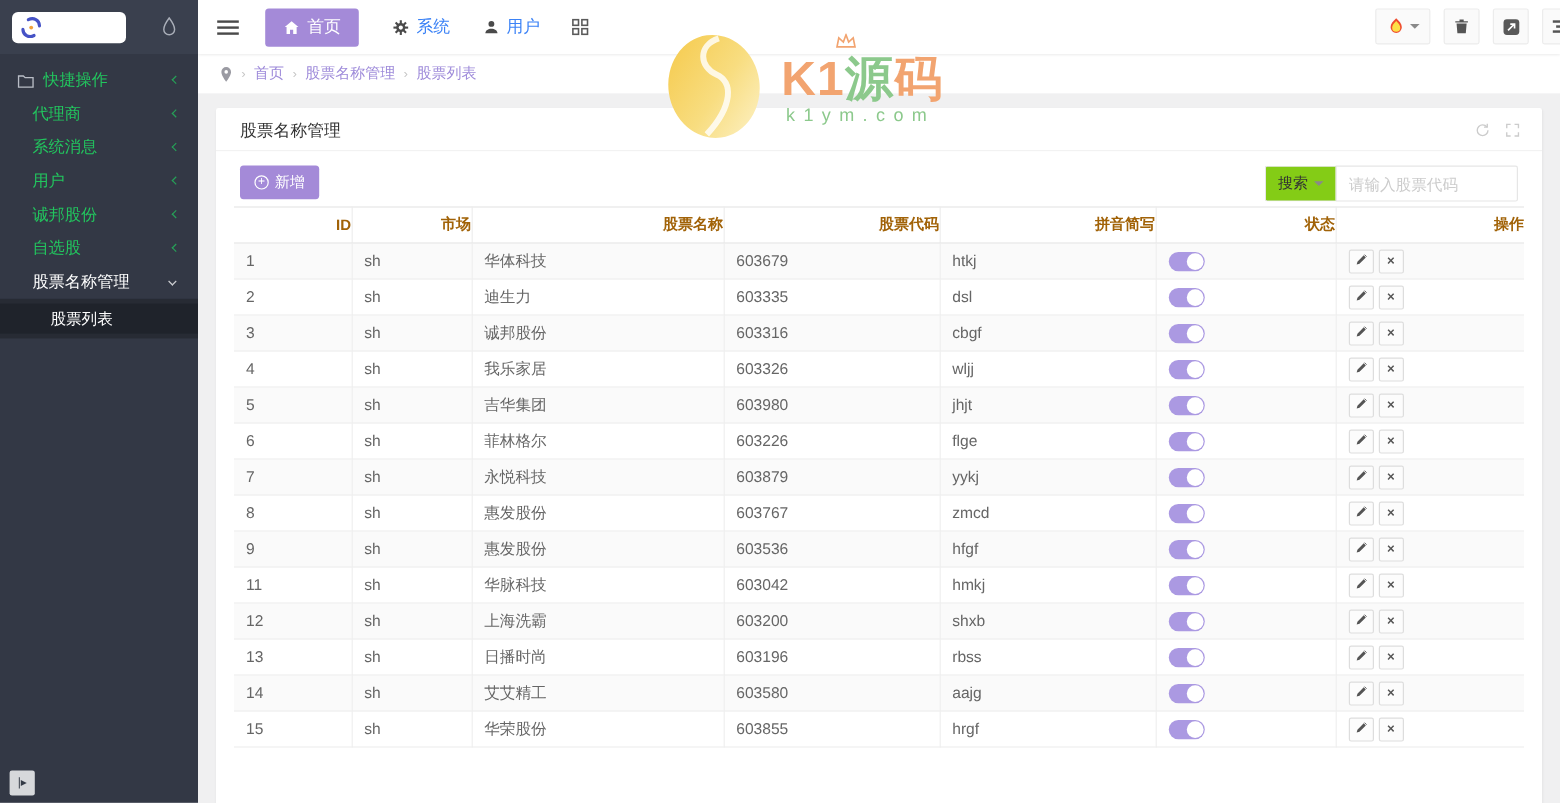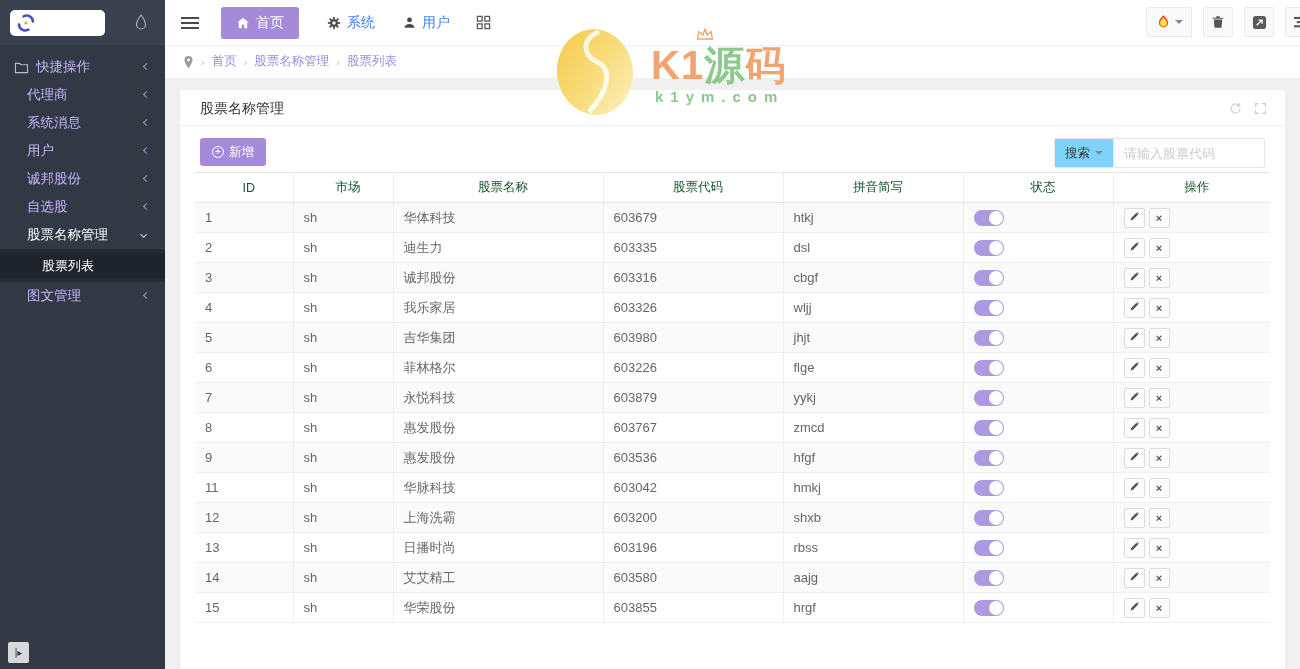--- a/index.html
+++ b/index.html
@@ -7,21 +7,21 @@
     font-family:"Liberation Sans","DejaVu Sans",sans-serif; background:#f0f0f1; }
 
   
   .sidebar { position:absolute; left:0; top:0; width:165px; height:669px; background:#333845; z-index:5; }
   .sidebar-head { height:45px; background:#3a404e; position:relative; }
   .logo-box { position:absolute; left:10px; top:10px; width:95px; height:26px; background:#fff;
     border-radius:5px; display:flex; align-items:center; padding-left:4px; }
   .droplet { position:absolute; right:18px; top:14px; }
   .menu { padding-top:8px; }
   .m-item { position:relative; height:28px; line-height:28px; padding-left:27px;
-    color:#c4b5fd; font-size:13.5px; cursor:pointer; white-space:nowrap; }
+    color:#22c55e; font-size:13.5px; cursor:pointer; white-space:nowrap; }
   .m-item.has-icon { padding-left:14px; }
   .m-item .mi-icon { display:inline-block; vertical-align:-3px; margin-right:7px; }
   .m-item.open { color:#fff; }
   .chev { position:absolute; right:16px; top:11px; width:5px; height:5px;
     border-top:1px solid currentColor; border-left:1px solid currentColor; opacity:.75; }
   .chev.left { transform:rotate(-45deg); }
   .chev.down { transform:rotate(-135deg) translate(2px,-2px); }
   .submenu { background:#272b34; padding:4px 0; }
   .s-item { height:25px; line-height:25px; padding-left:42px; color:#8a8f9a; font-size:13px; cursor:pointer; }
   .s-item.active { color:#fff; background:#1f232b; }
@@ -59,49 +59,49 @@
     border-radius:2px; box-shadow:0 1px 2px rgba(0,0,0,.05); }
   .panel-head { height:36px; line-height:36px; padding-left:20px; font-size:14px; color:#333;
     border-bottom:1px solid #f2f2f2; position:relative; }
   .ph-icons { position:absolute; right:18px; top:0; height:36px; display:flex; align-items:center; gap:12px; }
   .toolbar { position:relative; padding:12px 20px 4px 20px; height:46px; }
   .btn-add { background:#a48ad8; color:#fff; border:none; border-radius:3px; height:28px;
     padding:0 12px; font-size:12.5px; cursor:pointer; display:inline-flex; align-items:center; gap:5px; }
   .plus-circle { width:12px; height:12px; border:1px solid #fff; border-radius:50%;
     display:inline-flex; align-items:center; justify-content:center; font-size:10px; line-height:1; }
   .search-group { position:absolute; right:20px; top:12px; display:flex; height:30px; }
-  .btn-search { background:#7dd3fc; border:1px solid #e6e6e6; border-right:none;
+  .btn-search { background:#84cc16; border:1px solid #e6e6e6; border-right:none;
     border-radius:2px 0 0 2px; font-size:12.5px; color:#333; padding:0 10px; cursor:pointer;
     display:flex; align-items:center; gap:5px; }
   .search-input { width:152px; border:1px solid #e6e6e6; border-radius:0 2px 2px 0;
     font-size:13px; padding:0 10px; color:#333; outline:none; }
   .search-input::placeholder { color:#ccc; }
 
   
   table.tbl { margin:0 15px; width:1075px; border-collapse:collapse; table-layout:fixed; font-size:13px; }
   .tbl th { height:30px; border-top:1px solid #e6e6e6; border-bottom:1px solid #e6e6e6;
-    border-right:1px solid #eee; border-left:1px solid #eee; text-align:center; padding-left:10px;
-    color:#14532d; font-weight:400; font-size:12.5px; }
+    border-right:1px solid #eee; border-left:1px solid #eee; text-align:right; padding-left:10px;
+    color:#a16207; font-weight:700; font-size:12.5px; }
   .tbl td { height:30px; border:1px solid #efefef; padding-left:10px; color:#666; }
   .tbl th:first-child, .tbl td:first-child { border-left:none; }
   .tbl th:last-child, .tbl td:last-child { border-right:none; }
   .tbl tbody tr:nth-child(odd) { background:#fafafa; }
   .toggle { display:inline-block; width:30px; height:16px; border-radius:9px; background:#cfcfcf;
     position:relative; vertical-align:middle; cursor:pointer; }
   .toggle.on { background:#ab99e2; }
   .toggle .knob { position:absolute; top:1px; left:1px; width:14px; height:14px; border-radius:50%; background:#fff; }
   .toggle.on .knob { left:15px; }
   .act-btn { display:inline-flex; align-items:center; justify-content:center; width:21px; height:20px;
     border:1px solid #ddd; border-radius:2px; background:#fcfcfc; color:#555; font-size:11px;
     cursor:pointer; margin-right:4px; vertical-align:middle; }
 
   
   .watermark { position:absolute; left:543px; top:26px; width:260px; height:95px; z-index:50; pointer-events:none; }
   .wm-title { position:absolute; left:108px; top:12px; font-size:40px; font-weight:bold; letter-spacing:1px;text-align:right; }
-  .wm-domain { position:absolute; left:112px; top:62px; font-size:15px; letter-spacing:7px; font-weight:bold; }
+  .wm-domain { position:absolute; left:112px; top:62px; font-size:15px; letter-spacing:7px; font-weight:normal; }
   .wm-crown { position:absolute; left:153px; top:2px; }
 </style>
 </head>
 <body>
 
 <aside class="sidebar">
   <div class="sidebar-head">
     <div class="logo-box">
       <svg width="24" height="24" viewBox="0 0 24 24">
         <path d="M12 5c5-.6 8.5 3.5 7 8" stroke="#4653c6" stroke-width="2.6" fill="none" stroke-linecap="round" transform="rotate(-20 12 12)"></path>
@@ -119,21 +119,20 @@
           </svg></span><span>快捷操作</span><span class="chev left"></span></div>
       <div class="m-item"><span>代理商</span><span class="chev left"></span></div>
       <div class="m-item"><span>系统消息</span><span class="chev left"></span></div>
       <div class="m-item"><span>用户</span><span class="chev left"></span></div>
       <div class="m-item"><span>诚邦股份</span><span class="chev left"></span></div>
       <div class="m-item"><span>自选股</span><span class="chev left"></span></div>
       <div class="m-item open"><span>股票名称管理</span><span class="chev down"></span></div>
       <div class="submenu">
         <div class="s-item active">股票列表</div>
       </div>
-      <div class="m-item"><span>图文管理</span><span class="chev left"></span></div>
     </nav>
   <button class="collapse-btn">|▸</button>
 </aside>
 
 <header class="navbar">
   <div class="hamburger">
       <div></div>
       <div></div>
       <div></div>
     </div>

